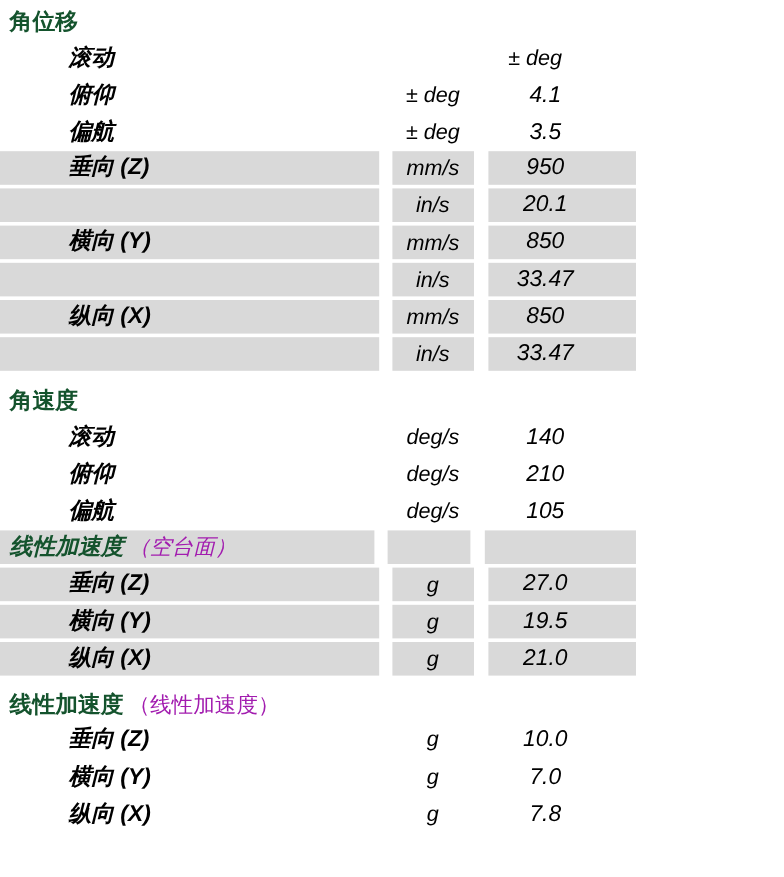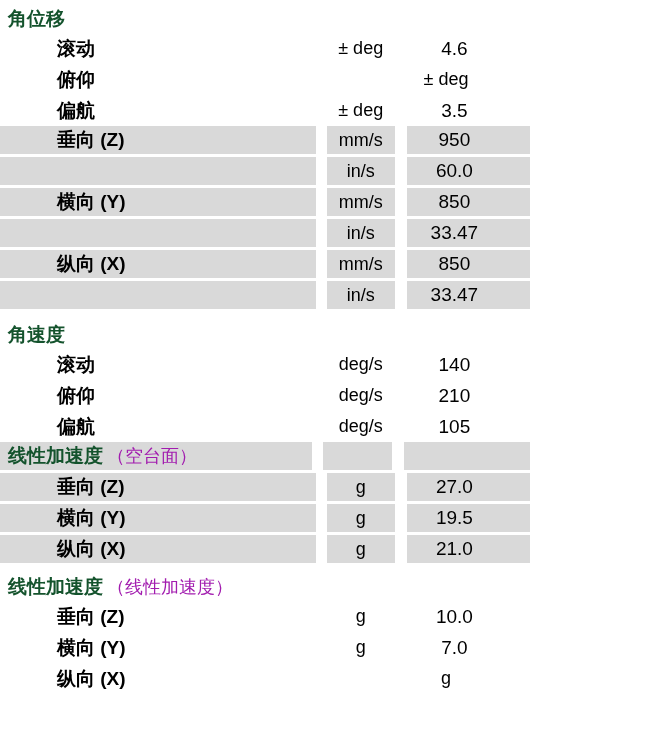--- a/index.html
+++ b/index.html
@@ -36,20 +36,21 @@
   .sec-note {
     font-size: 18px;
     font-weight: normal;
     color: #a21caf;
     margin-left: 4px;
   }
 
   .row {
     display: flex;
     width: 530px;
+    font-style: italic;
   }
   .row.plain-row {
     height: 31px;
     line-height: 31px;
   }
   .row.gray-row {
     height: 28px;
     line-height: 28px;
     margin-bottom: 3px;
   }
@@ -92,43 +93,43 @@
 
 <div class="spec-table">
 
   <div class="section sec-angular-displacement">
     <div class="plain-title">
       <span class="sec-title">角位移</span>
     </div>
     <div class="row plain-row">
       <div class="cell label">滚动</div>
       <div class="cell unit">± deg</div>
-      <div class="cell value">4.6</div>
     </div>
     <div class="row plain-row">
       <div class="cell label">俯仰</div>
       <div class="cell unit">± deg</div>
+      <div class="cell value">4.1</div>
     </div>
     <div class="row plain-row">
       <div class="cell label">偏航</div>
       <div class="cell unit">± deg</div>
       <div class="cell value">3.5</div>
     </div>
   </div>
 
   <div class="section sec-linear-velocity">
     <div class="row gray-row">
       <div class="cell label">垂向 (Z)</div>
       <div class="cell unit">mm/s</div>
       <div class="cell value">950</div>
     </div>
     <div class="row gray-row">
       <div class="cell label"></div>
       <div class="cell unit">in/s</div>
-      <div class="cell value">60.0</div>
+      <div class="cell value">20.1</div>
     </div>
     <div class="row gray-row">
       <div class="cell label">横向 (Y)</div>
       <div class="cell unit">mm/s</div>
       <div class="cell value">850</div>
     </div>
     <div class="row gray-row">
       <div class="cell label"></div>
       <div class="cell unit">in/s</div>
       <div class="cell value">33.47</div>
@@ -201,16 +202,17 @@
       <div class="cell value">10.0</div>
     </div>
     <div class="row plain-row">
       <div class="cell label">横向 (Y)</div>
       <div class="cell unit">g</div>
       <div class="cell value">7.0</div>
     </div>
     <div class="row plain-row">
       <div class="cell label">纵向 (X)</div>
       <div class="cell unit">g</div>
+      <div class="cell value">7.8</div>
     </div>
   </div>
 
 </div>
 
 </body></html>

